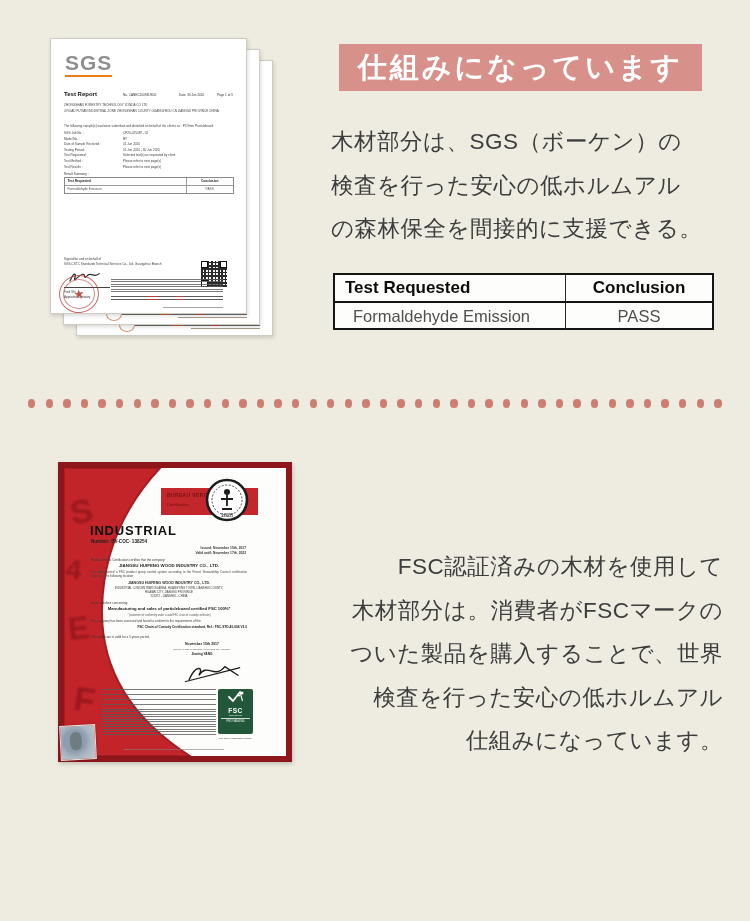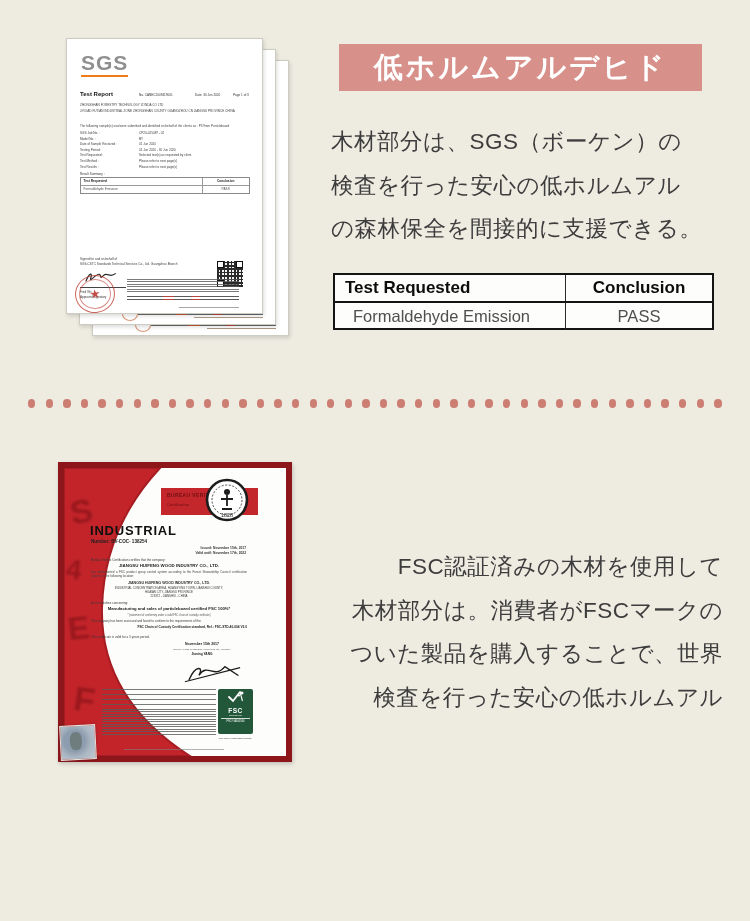--- a/index.html
+++ b/index.html
@@ -1,21 +1,21 @@
 <!DOCTYPE html>
 <html><head>
 <meta charset="utf-8">
 <style>
   html,body{margin:0;padding:0;}
   body{font-family:"Liberation Sans","DejaVu Sans",sans-serif;}
   .canvas{position:relative;width:750px;height:921px;background:#eeebe1;overflow:hidden;}
   .abs{position:absolute;}
 
   
-  .sgs-stack{left:50px;top:38px;width:228px;height:300px;margin-left:16px;}
+  .sgs-stack{left:50px;top:38px;width:228px;height:300px;}
   .page{position:absolute;width:195px;height:274px;background:#ffffff;border:1px solid #cdccc3;box-shadow:1px 2px 4px rgba(0,0,0,.14);}
   .page1{left:0;top:0;z-index:3;}
   .page2{left:13px;top:11px;z-index:2;}
   .page3{left:26px;top:22px;z-index:1;}
   .sgs-logo{left:14px;top:13px;font-size:21px;font-weight:bold;color:#8f8f8f;letter-spacing:1px;line-height:22px;}
   .sgs-logo-line{left:14px;top:36px;width:47px;height:2px;background:#ef7d17;}
   .doc-title{left:13px;top:52px;font-size:6px;font-weight:bold;color:#111;}
   .doc-meta{font-size:3.1px;color:#333;top:54px;white-space:nowrap;}
   .m-no{left:72px;} .m-date{left:128px;} .m-page{left:166px;}
   .doc-client{left:13px;font-size:3.1px;color:#454545;white-space:nowrap;}
@@ -216,21 +216,21 @@
         </div>
       <div class="abs f-par skel"></div>
       <div class="abs f-addr">
         <div class="addr-line"></div>
         <div class="addr-line"></div>
       </div>
       <div class="abs f-bar"></div>
     </div>
   </div>
 
-  <div class="abs banner banner1">低ホルムアルデヒド</div>
+  <div class="abs banner banner1">仕組みになっています</div>
   <div class="abs para para1">
     <div>木材部分は、SGS（ボーケン）の</div>
     <div>検査を行った安心の低ホルムアル</div>
     <div>の森林保全を間接的に支援できる。</div>
   </div>
 
   <div class="abs big-table">
     <div class="bt-row hd">
       <div class="bt-c1 bt-h">Test Requested</div>
       <div class="bt-c2 bt-h">Conclusion</div>
@@ -353,15 +353,16 @@
       <div class="abs bottom-ref skel-light"></div>
     </div>
     <div class="cstamp"></div>
   </div>
 
   <div class="abs para para2">
     <div>FSC認証済みの木材を使用して</div>
     <div>木材部分は。消費者がFSCマークの</div>
     <div>ついた製品を購入することで、世界</div>
     <div>検査を行った安心の低ホルムアル</div>
+    <div>仕組みになっています。</div>
   </div>
 
 </div>
 
 </body></html>

